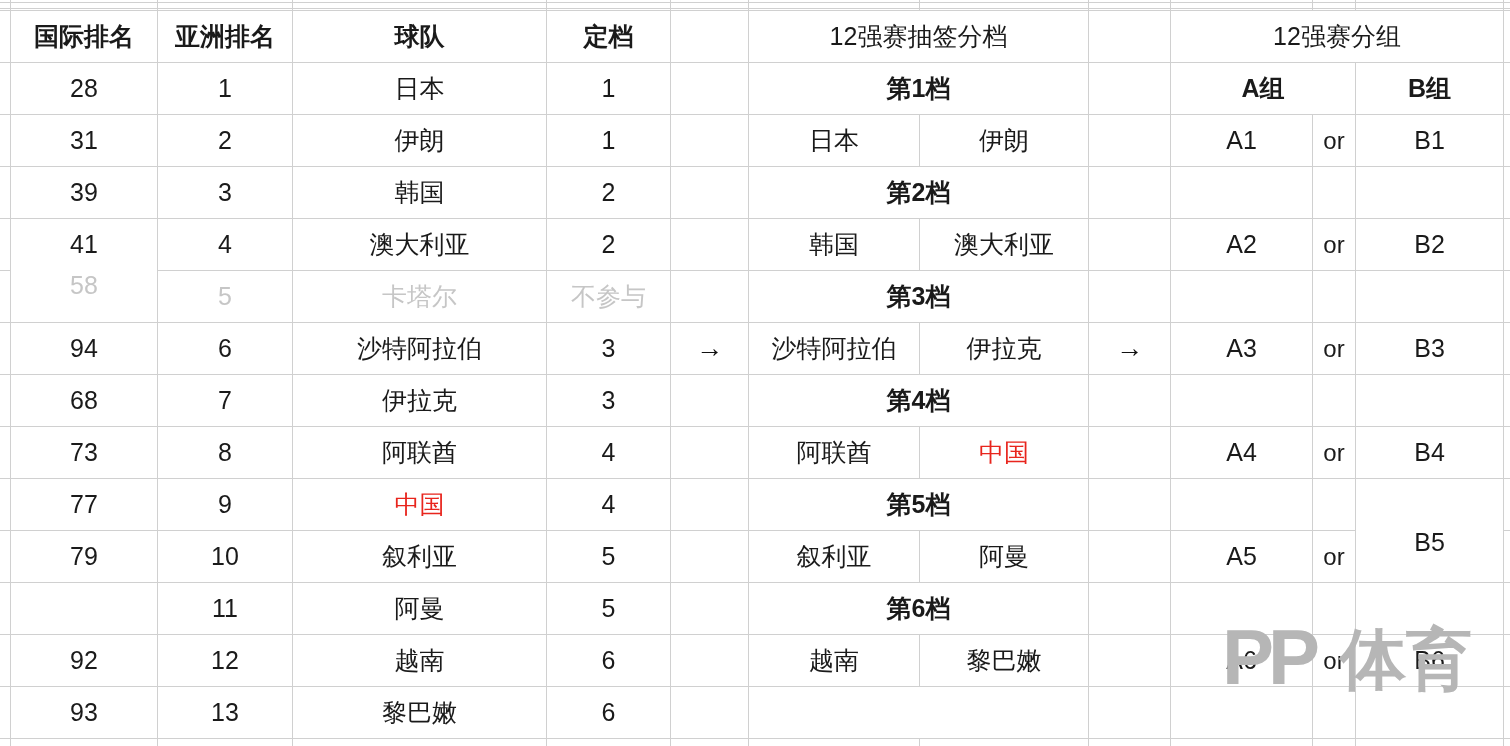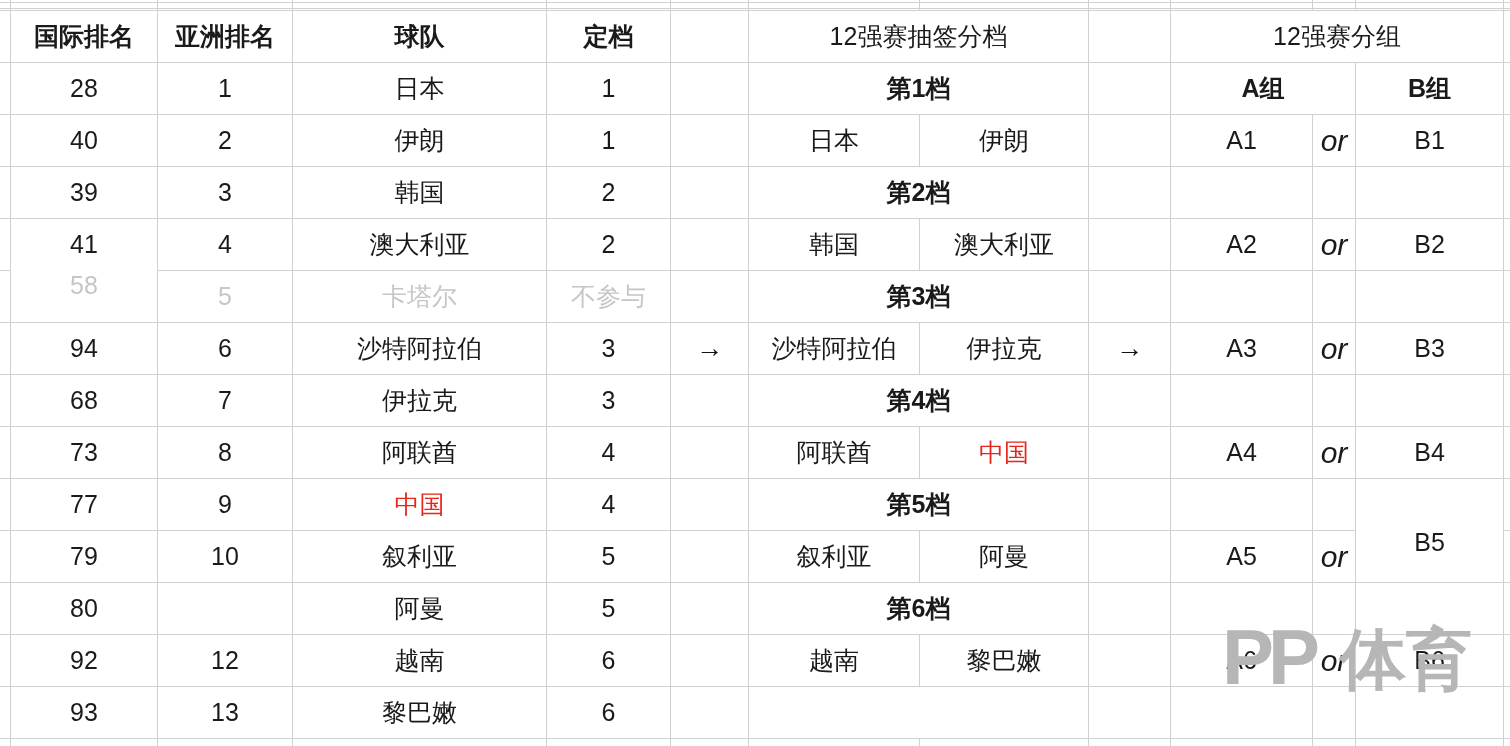--- a/index.html
+++ b/index.html
@@ -72,22 +72,21 @@
     color: #c6c6c6;
   }
   .cell.accent {
     color: #e8251d;
   }
   .cell.arrow {
     font-size: 27px;
     color: #111;
   }
   .cell.small {
-    font-size: 30px;
-    font-style: italic;
+    font-size: 24px;
   }
 
   
   #watermark {
     position: absolute;
     left: 1222px;
     top: 622px;
     width: 280px;
     height: 80px;
     pointer-events: none;
@@ -144,21 +143,21 @@
       <div class="cell hdr" style="left: 293px; top: 11px; width: 253px; height: 51px;">球队</div>
       <div class="cell hdr" style="left: 547px; top: 11px; width: 123px; height: 51px;">定档</div>
       <div class="cell plain" style="left: 671px; top: 11px; width: 77px; height: 51px;"></div>
       <div class="cell plain" style="left: 749px; top: 11px; width: 339px; height: 51px;">12强赛抽签分档</div>
       <div class="cell plain" style="left: 1089px; top: 11px; width: 81px; height: 51px;"></div>
       <div class="cell plain" style="left: 1171px; top: 11px; width: 332px; height: 51px;">12强赛分组</div>
       <div class="cell " style="left: 11px; top: 63px; width: 146px; height: 51px;">28</div>
       <div class="cell " style="left: 158px; top: 63px; width: 134px; height: 51px;">1</div>
       <div class="cell " style="left: 293px; top: 63px; width: 253px; height: 51px;">日本</div>
       <div class="cell " style="left: 547px; top: 63px; width: 123px; height: 51px;">1</div>
-      <div class="cell " style="left: 11px; top: 115px; width: 146px; height: 51px;">40</div>
+      <div class="cell " style="left: 11px; top: 115px; width: 146px; height: 51px;">31</div>
       <div class="cell " style="left: 158px; top: 115px; width: 134px; height: 51px;">2</div>
       <div class="cell " style="left: 293px; top: 115px; width: 253px; height: 51px;">伊朗</div>
       <div class="cell " style="left: 547px; top: 115px; width: 123px; height: 51px;">1</div>
       <div class="cell " style="left: 11px; top: 167px; width: 146px; height: 51px;">39</div>
       <div class="cell " style="left: 158px; top: 167px; width: 134px; height: 51px;">3</div>
       <div class="cell " style="left: 293px; top: 167px; width: 253px; height: 51px;">韩国</div>
       <div class="cell " style="left: 547px; top: 167px; width: 123px; height: 51px;">2</div>
       <div class="cell " style="left: 11px; top: 219px; width: 146px; height: 51px;">41</div>
       <div class="cell " style="left: 158px; top: 219px; width: 134px; height: 51px;">4</div>
       <div class="cell " style="left: 293px; top: 219px; width: 253px; height: 51px;">澳大利亚</div>
@@ -180,21 +179,21 @@
       <div class="cell " style="left: 293px; top: 427px; width: 253px; height: 51px;">阿联酋</div>
       <div class="cell " style="left: 547px; top: 427px; width: 123px; height: 51px;">4</div>
       <div class="cell " style="left: 11px; top: 479px; width: 146px; height: 51px;">77</div>
       <div class="cell " style="left: 158px; top: 479px; width: 134px; height: 51px;">9</div>
       <div class="cell accent" style="left: 293px; top: 479px; width: 253px; height: 51px;">中国</div>
       <div class="cell " style="left: 547px; top: 479px; width: 123px; height: 51px;">4</div>
       <div class="cell " style="left: 11px; top: 531px; width: 146px; height: 51px;">79</div>
       <div class="cell " style="left: 158px; top: 531px; width: 134px; height: 51px;">10</div>
       <div class="cell " style="left: 293px; top: 531px; width: 253px; height: 51px;">叙利亚</div>
       <div class="cell " style="left: 547px; top: 531px; width: 123px; height: 51px;">5</div>
-      <div class="cell " style="left: 11px; top: 583px; width: 146px; height: 51px;">80</div>
+      <div class="cell " style="left: 158px; top: 583px; width: 134px; height: 51px;">11</div>
       <div class="cell " style="left: 293px; top: 583px; width: 253px; height: 51px;">阿曼</div>
       <div class="cell " style="left: 547px; top: 583px; width: 123px; height: 51px;">5</div>
       <div class="cell " style="left: 11px; top: 635px; width: 146px; height: 51px;">92</div>
       <div class="cell " style="left: 158px; top: 635px; width: 134px; height: 51px;">12</div>
       <div class="cell " style="left: 293px; top: 635px; width: 253px; height: 51px;">越南</div>
       <div class="cell " style="left: 547px; top: 635px; width: 123px; height: 51px;">6</div>
       <div class="cell " style="left: 11px; top: 687px; width: 146px; height: 51px;">93</div>
       <div class="cell " style="left: 158px; top: 687px; width: 134px; height: 51px;">13</div>
       <div class="cell " style="left: 293px; top: 687px; width: 253px; height: 51px;">黎巴嫩</div>
       <div class="cell " style="left: 547px; top: 687px; width: 123px; height: 51px;">6</div>

